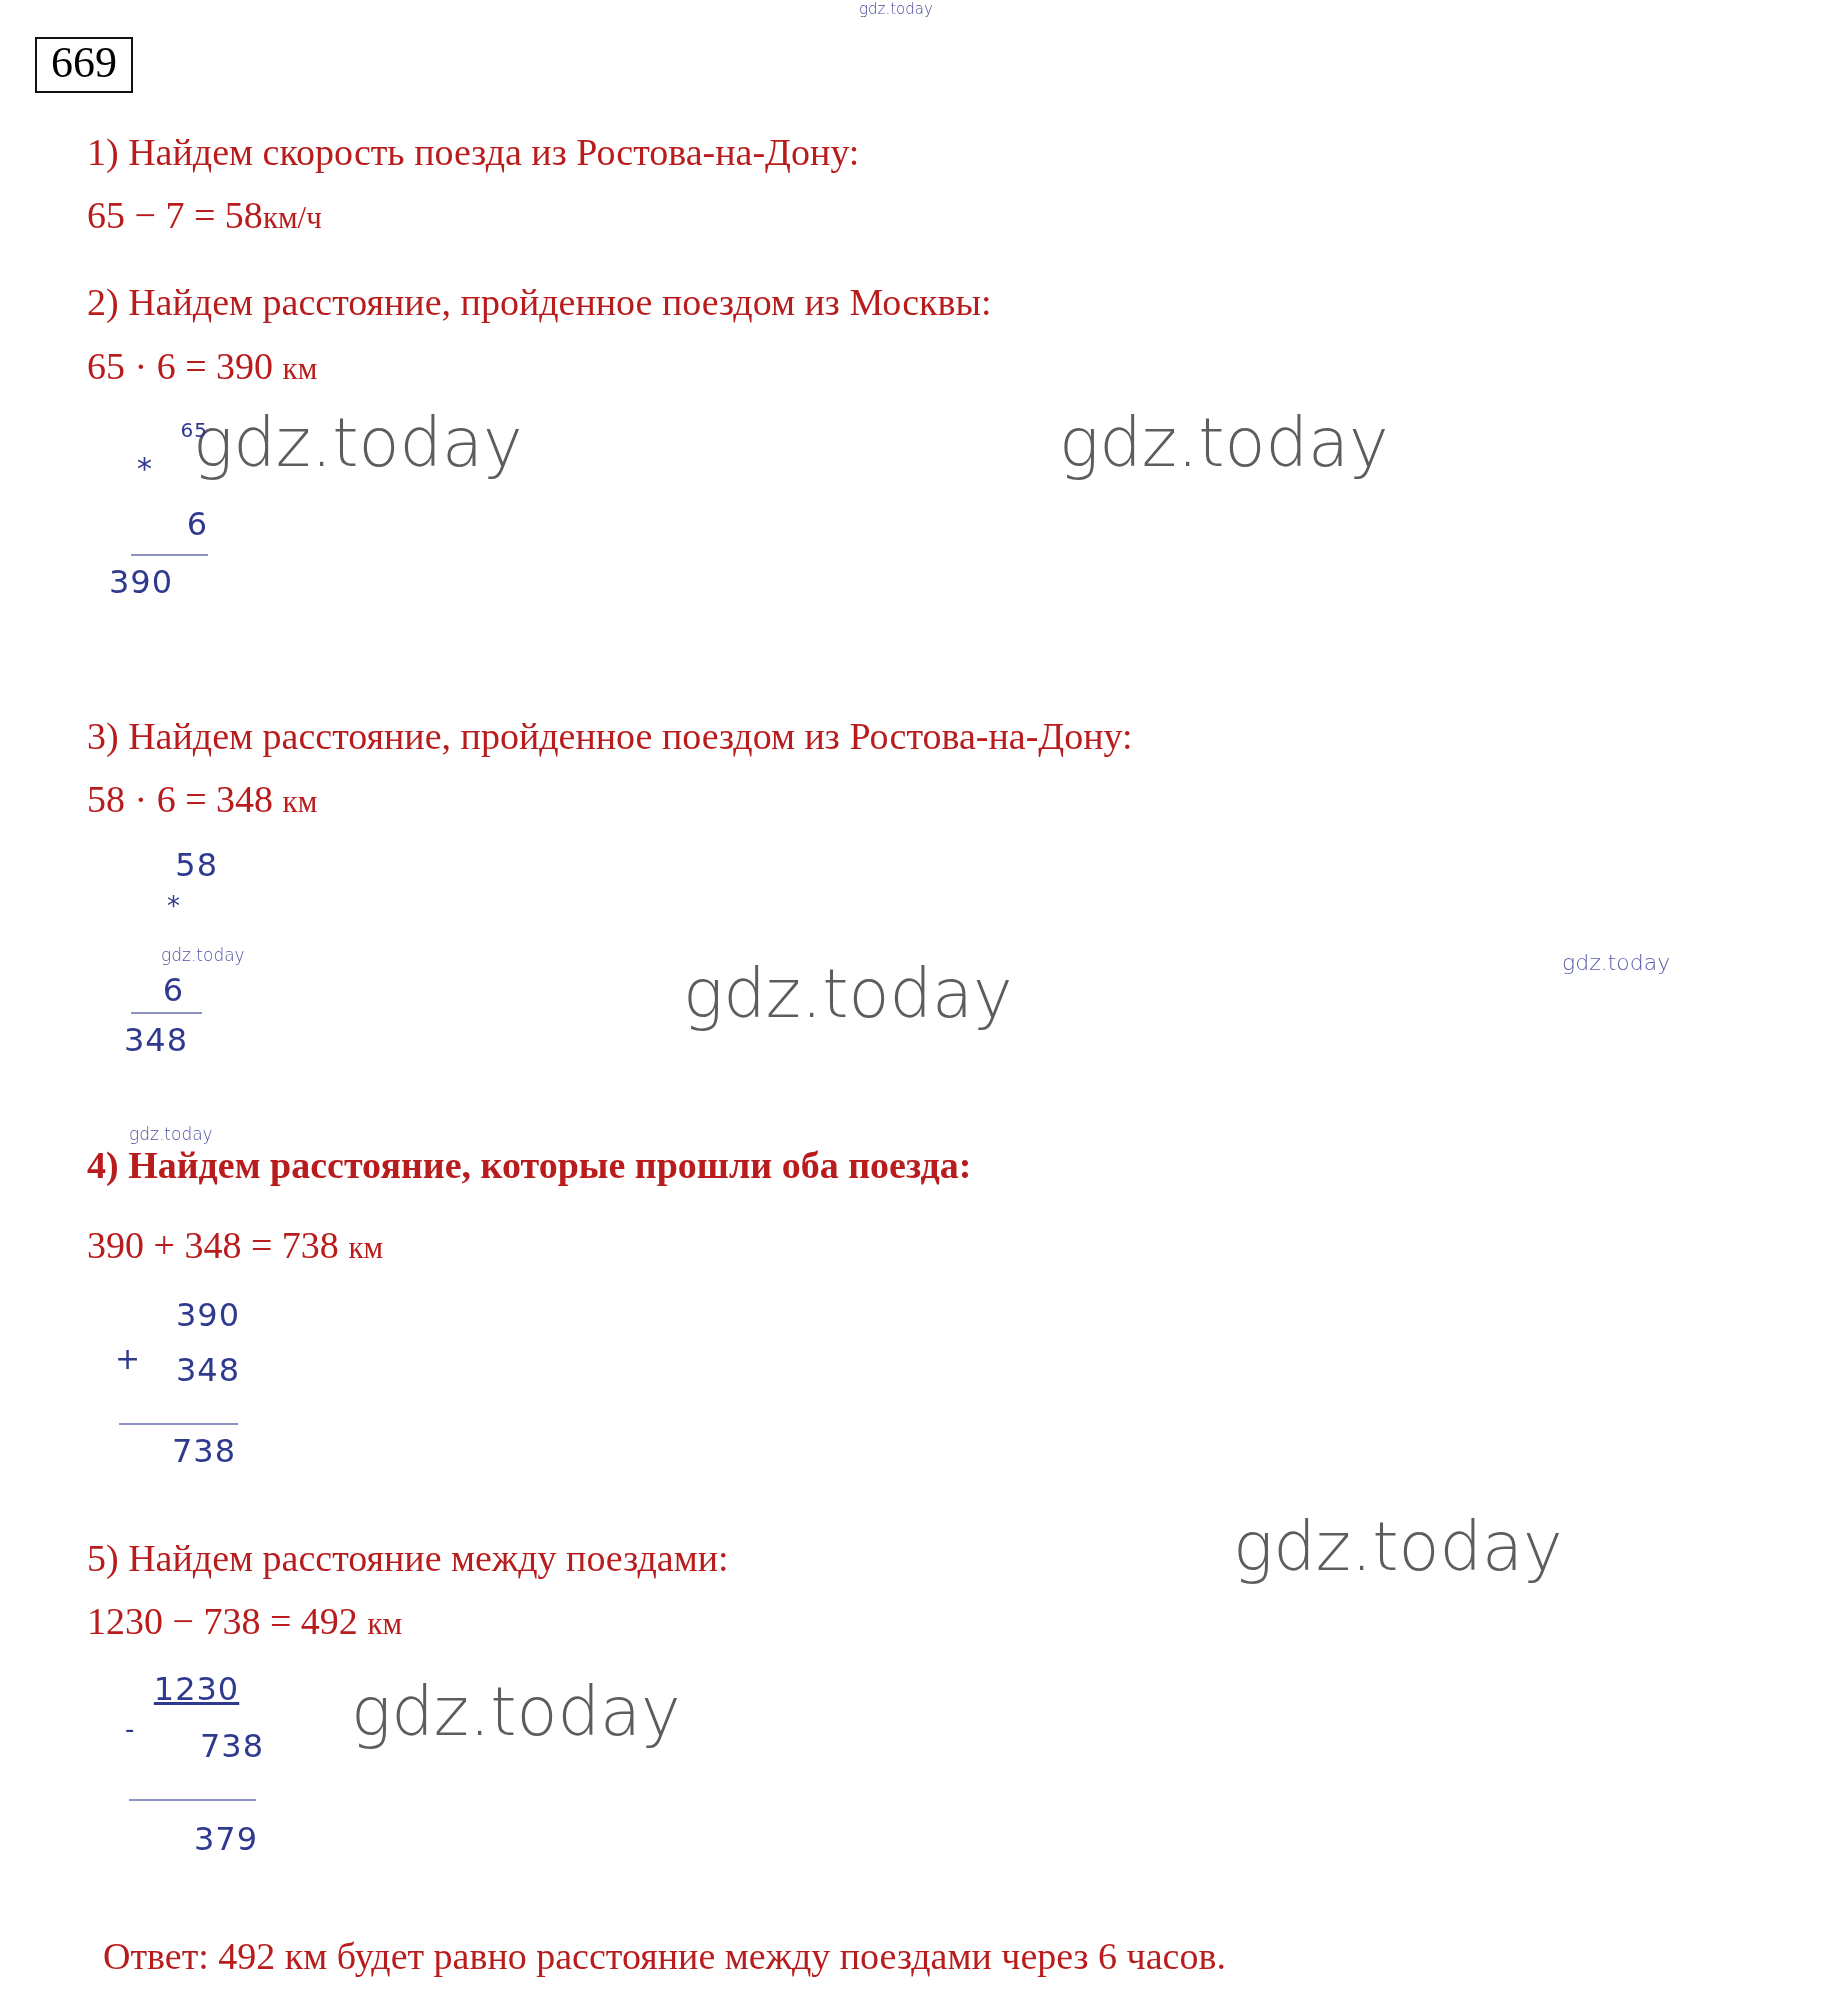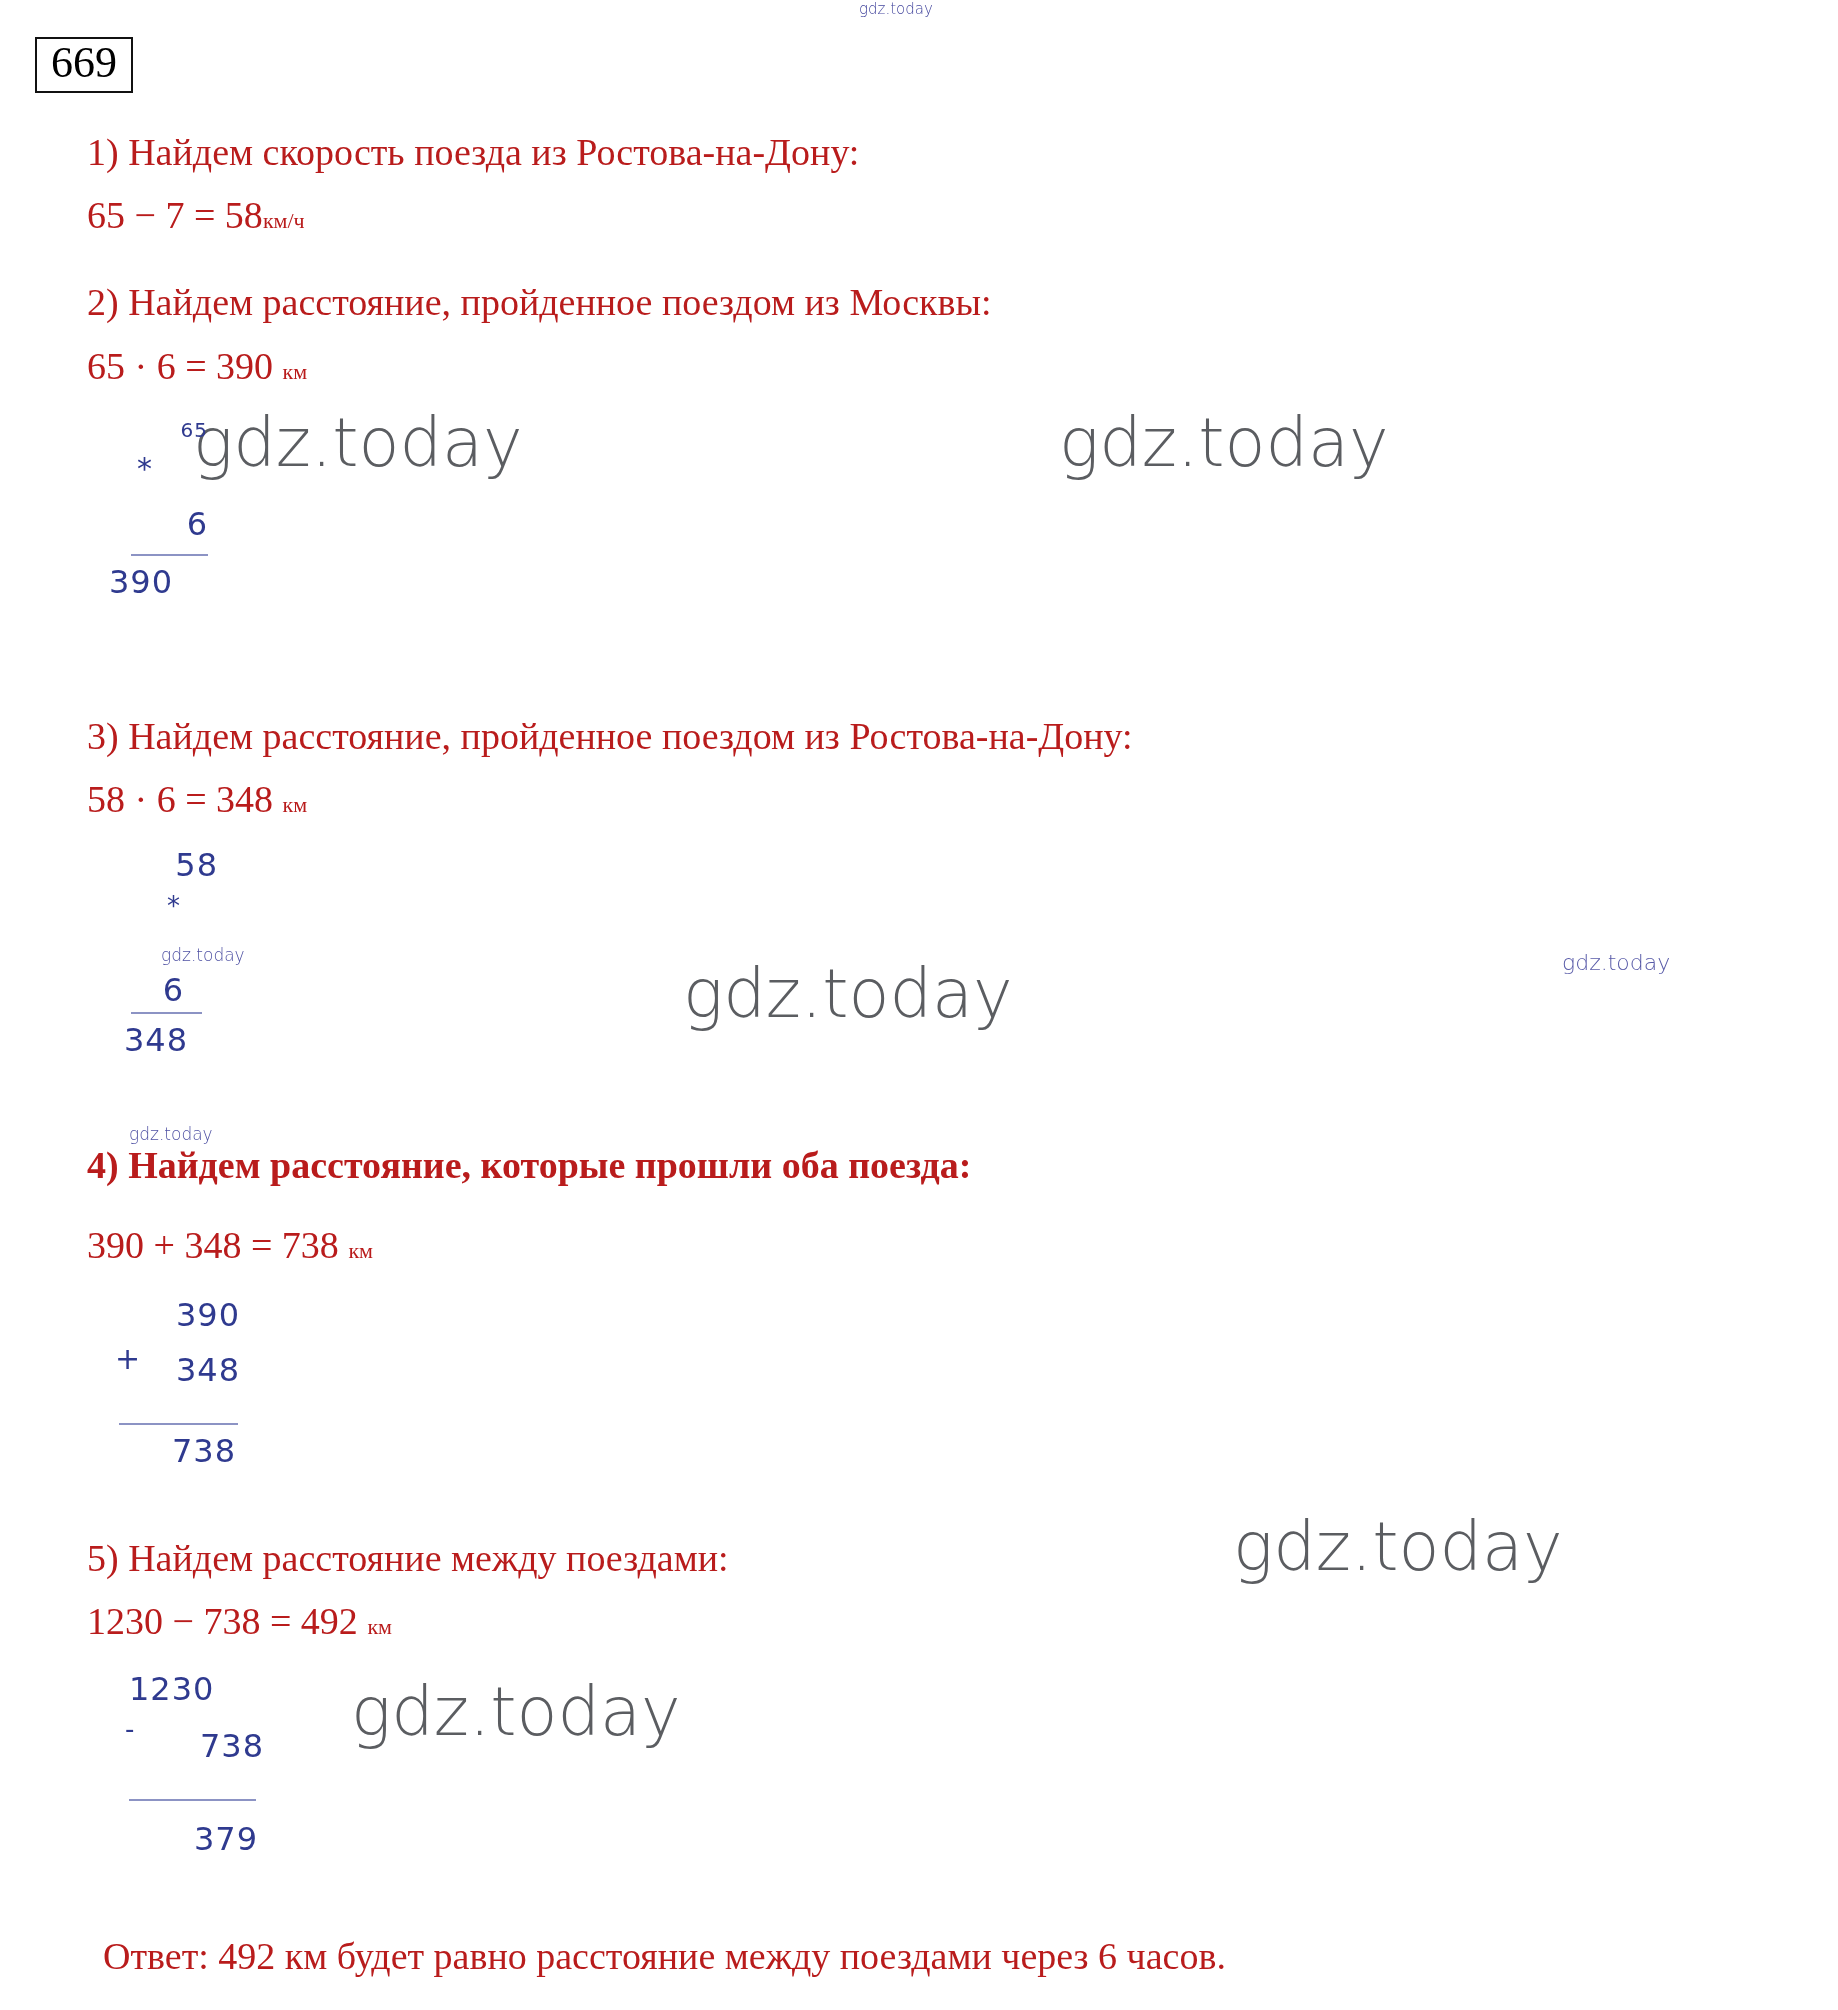--- a/index.html
+++ b/index.html
@@ -52,21 +52,21 @@
   
   .line {
     position: absolute;
     left: 87px;
     font-size: 38px;
     line-height: 1.15;
     white-space: nowrap;
     color: #b91c1c;
   }
   .line .unit {
-    font-size: 22px;
+    font-size: 31px;
   }
 
   
   .colcalc {
     position: absolute;
     font-family: "DejaVu Sans", sans-serif;
     color: #2f3a8f;
     font-size: 32px;
     line-height: 1.0;
   }
@@ -177,21 +177,21 @@
     <span class="result">738</span>
   </div>
 </div>
 
 <div class="line" style="top:1537px;">5) Найдем расстояние между поездами:</div>
 <div class="line" style="top:1600px;">
   <span>1230 − 738 = 492</span>&nbsp;<span class="unit">км</span>
 </div>
 
 <div class="colcalc" style="left:129px; top:1673px; width:139px;">
-  <div class="row" style="height:57px; justify-content:flex-start; padding-right:4px;">
+  <div class="row" style="height:57px; justify-content:center; padding-right:4px;text-decoration:underline;">
     <span class="num">1230</span>
   </div>
   <div class="row" style="height:57px; justify-content:flex-end; padding-right:4px; position:relative;">
     <span class="op" style="left:-4px; top:-14px; font-size:26px;">-</span>
     <span class="num">738</span>
   </div>
   <div class="rule" style="width:127px; margin-left:0px; margin-top:12px;"></div>
   <div class="row" style="height:50px; justify-content:flex-end; padding-right:10px; margin-top:22px;">
     <span class="result">379</span>
   </div>

